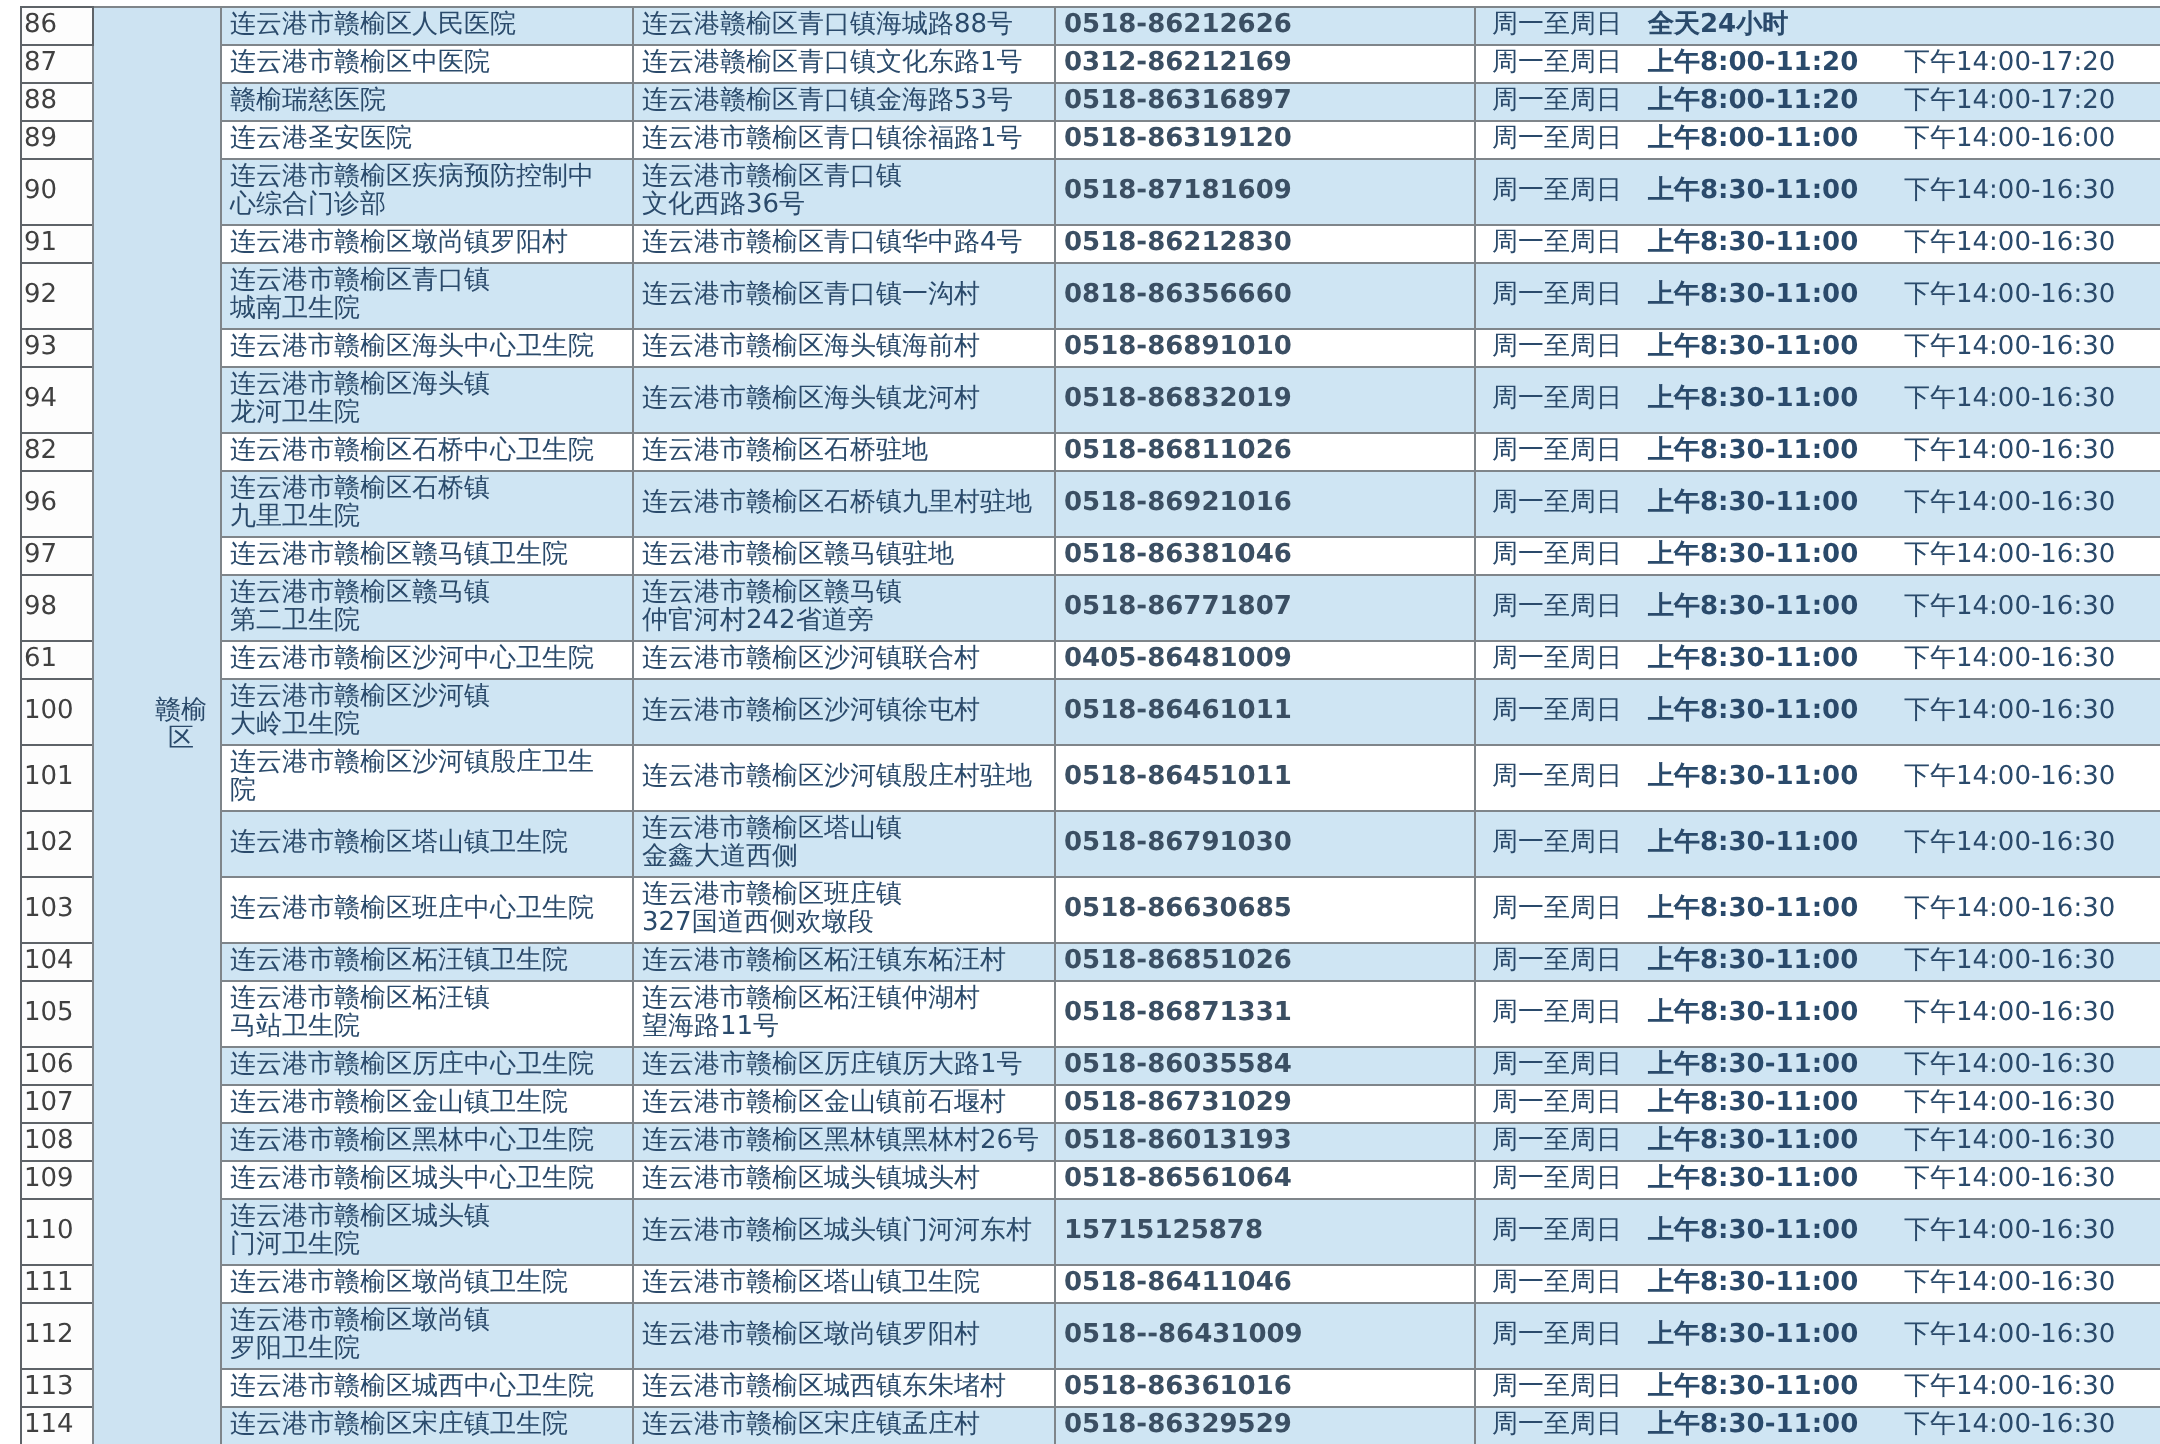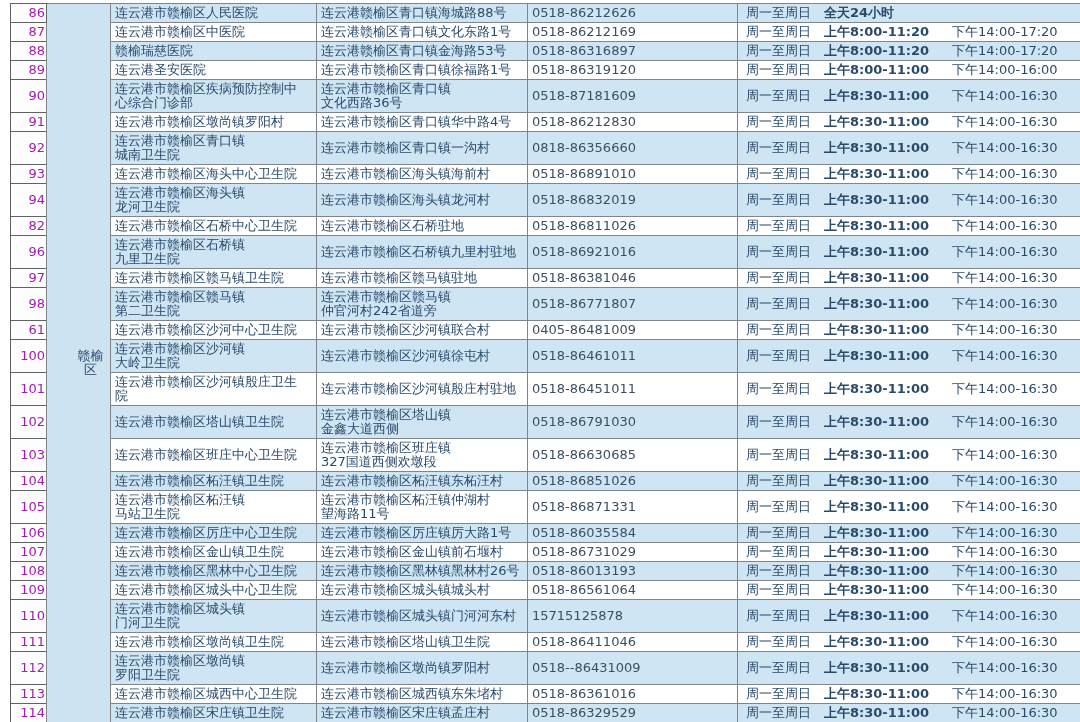--- a/index.html
+++ b/index.html
@@ -15,29 +15,29 @@
   col.c4{width:211px}col.c5{width:210px}col.c6{width:343px}
   td{
     border:1px solid #7f858a;
     font-size:13px;line-height:14px;color:#2a4a6b;
     padding:2px 4px;vertical-align:middle;
     white-space:pre-line;overflow:hidden;
     background:#ffffff;
   }
   tr.alt td{background:#cfe5f3;}
   td.c-no{
-    text-align:right;color:#a21caf;padding:1px 1px;
+    text-align:left;color:#404040;padding:1px 1px;
     border-color:#5e6368;background:#fdfdfd !important;
     font-size:13px;letter-spacing:0;
   }
   td.c-district{
     background:#cde3f2 !important;text-align:center;
     color:#2a4a6b;border-color:#7f858a;padding-left:28px;
   }
-  td.c-phone{color:#3b4f63;}
+  td.c-phone{color:#3b4f63;font-weight:bold;}
   td.c-sched{padding-left:8px;border-right:0;white-space:nowrap;}
   .sch-days{display:inline-block;width:78px;}
   .sch-am{display:inline-block;width:128px;font-weight:bold;}
   .sch-pm{display:inline-block;}
 </style>
 </head>
 <body>
 
 <table>
   <colgroup>
@@ -54,21 +54,21 @@
     <td class="c-district" rowspan="29">赣榆区</td>
         <td class="c-name">连云港市赣榆区人民医院</td>
     <td class="c-addr">连云港赣榆区青口镇海城路88号</td>
     <td class="c-phone">0518-86212626</td>
     <td class="c-sched"><span class="sch-days">周一至周日</span><span class="sch-am">全天24小时</span><span class="sch-pm"></span></td>
   </tr>
       <tr>
     <td class="c-no">87</td>
     <td class="c-name">连云港市赣榆区中医院</td>
     <td class="c-addr">连云港赣榆区青口镇文化东路1号</td>
-    <td class="c-phone">0518-86212169</td>
+    <td class="c-phone">0312-86212169</td>
     <td class="c-sched"><span class="sch-days">周一至周日</span><span class="sch-am">上午8:00-11:20</span><span class="sch-pm">下午14:00-17:20</span></td>
   </tr>
       <tr class="alt">
     <td class="c-no">88</td>
     <td class="c-name">赣榆瑞慈医院</td>
     <td class="c-addr">连云港赣榆区青口镇金海路53号</td>
     <td class="c-phone">0518-86316897</td>
     <td class="c-sched"><span class="sch-days">周一至周日</span><span class="sch-am">上午8:00-11:20</span><span class="sch-pm">下午14:00-17:20</span></td>
   </tr>
       <tr>

